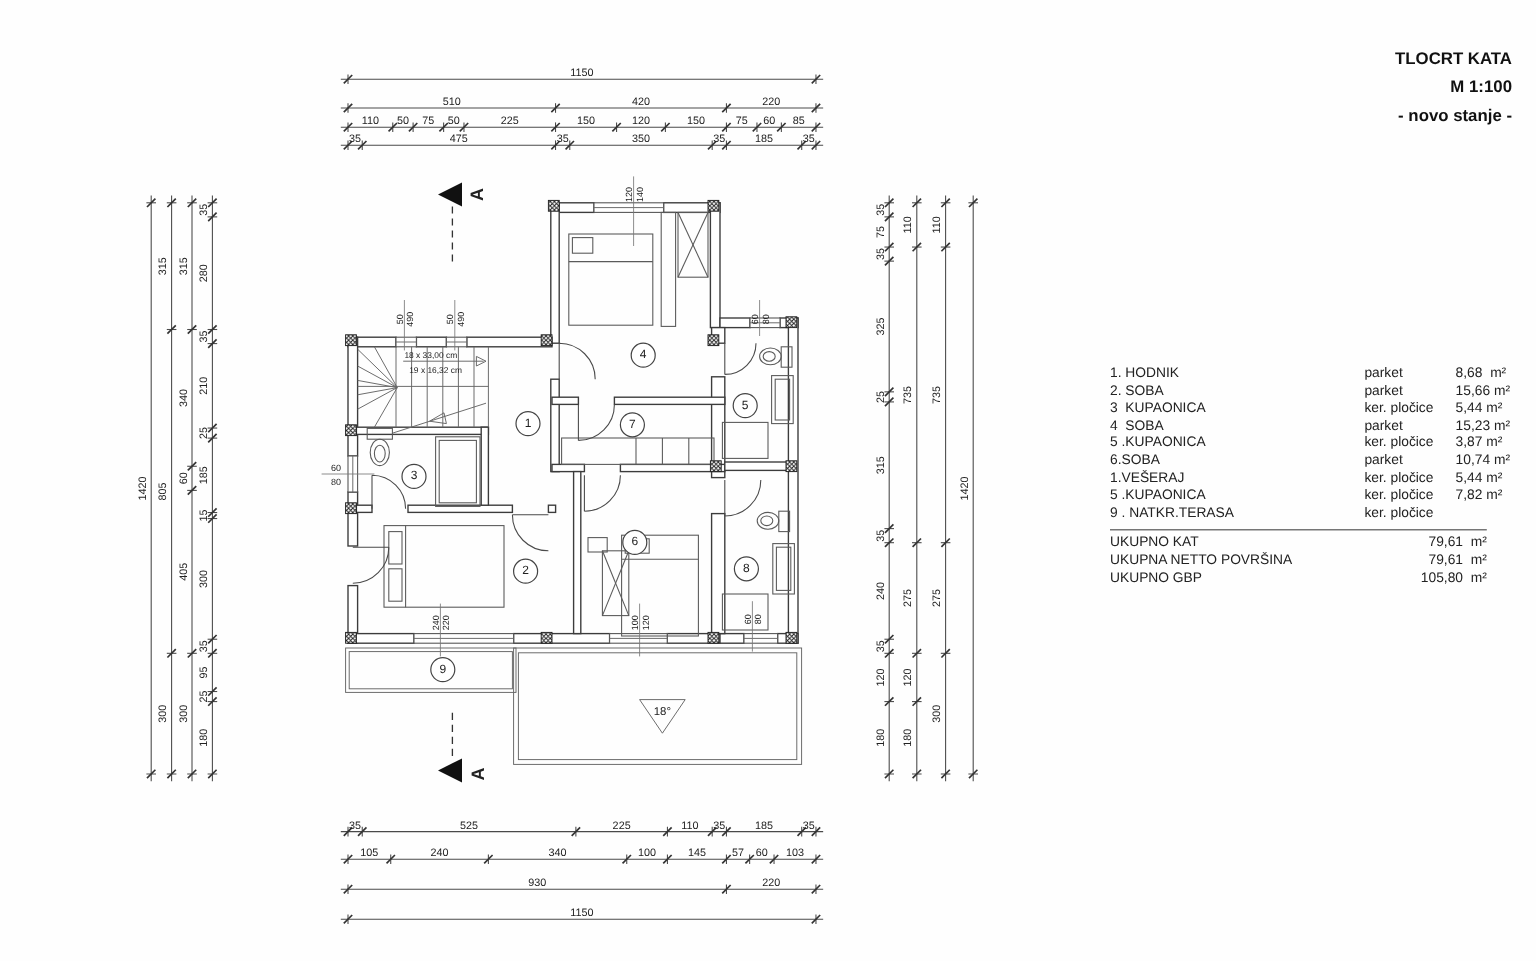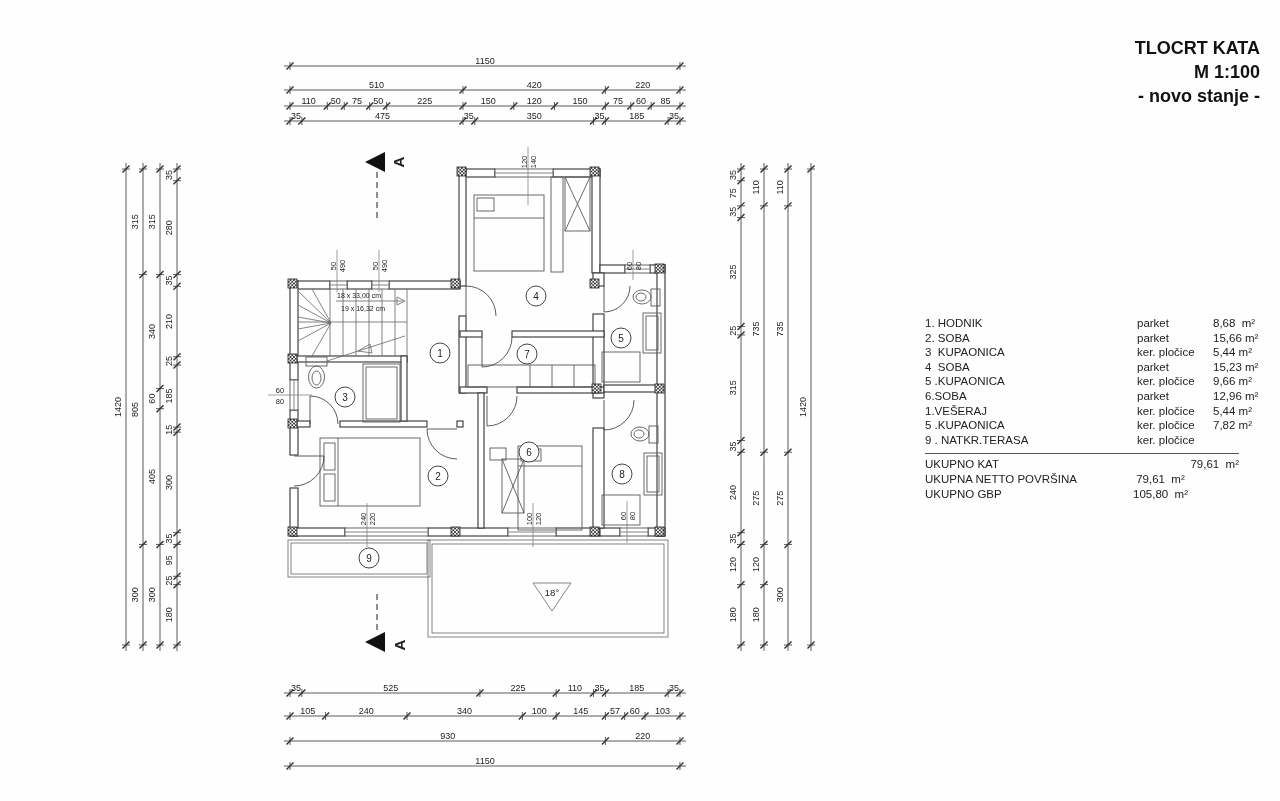--- a/index.html
+++ b/index.html
@@ -1,25 +1,25 @@
 <!DOCTYPE html>
 <html><head>
 <meta charset="utf-8">
 <style>
   html,body{margin:0;padding:0;background:#ffffff;}
   .sheet{position:relative;width:1280px;height:801px;background:#fefefe;overflow:hidden;
          font-family:"Liberation Sans", sans-serif;color:#1e1e1e;}
   svg{position:absolute;left:0;top:0;}
   .title-block{position:absolute;top:36px;right:20px;text-align:right;
-               font-weight:bold;font-size:18px;line-height:24px;color:#111;}
-  .legend{position:absolute;left:925px;top:316px;width:314px;font-size:11.5px;color:#222;}
+               font-weight:bold;font-size:14px;line-height:24px;color:#111;}
+  .legend{position:absolute;left:925px;top:304px;width:314px;font-size:11.5px;color:#222;}
   .legend-row{display:flex;line-height:14.6px;}
   .legend-row .nm{flex:0 0 172px;white-space:pre;}
   .legend-row .mat{flex:0 0 76px;margin-left:40px;}
-  .legend-row .ar{flex:1;text-align:center;white-space:pre;}
+  .legend-row .ar{flex:1;text-align:right;white-space:pre;}
   .legend-total{display:flex;border-top:1.3px solid #555;margin-top:6px;padding-top:3px;line-height:15px;}
   .legend-total .nm{flex:1;}
   .legend-total .ar{text-align:right;white-space:pre;}
   .legend-extra{}
   .legend-extra .legend-row{line-height:15px;}
   text{font-family:"Liberation Sans", sans-serif;fill:#222;}
   .wall{fill:#ffffff;stroke:#3c3c3c;stroke-width:1.15;}
   .win{fill:#ffffff;stroke:#555;stroke-width:0.9;}
   .thin{stroke:#666;stroke-width:0.8;fill:none;}
   .furn{stroke:#5a5a5a;stroke-width:0.9;fill:none;}
@@ -592,26 +592,26 @@
           <span class="ar">5,44 m²</span>
         </div>
         <div class="legend-row">
           <span class="nm">4  SOBA</span>
           <span class="mat">parket</span>
           <span class="ar">15,23 m²</span>
         </div>
         <div class="legend-row">
           <span class="nm">5 .KUPAONICA</span>
           <span class="mat">ker. pločice</span>
-          <span class="ar">9,66 m²</span>
+          <span class="ar">3,87 m²</span>
         </div>
         <div class="legend-row">
           <span class="nm">6.SOBA</span>
           <span class="mat">parket</span>
-          <span class="ar">12,96 m²</span>
+          <span class="ar">10,74 m²</span>
         </div>
         <div class="legend-row">
           <span class="nm">1.VEŠERAJ</span>
           <span class="mat">ker. pločice</span>
           <span class="ar">5,44 m²</span>
         </div>
         <div class="legend-row">
           <span class="nm">5 .KUPAONICA</span>
           <span class="mat">ker. pločice</span>
           <span class="ar">7,82 m²</span>

